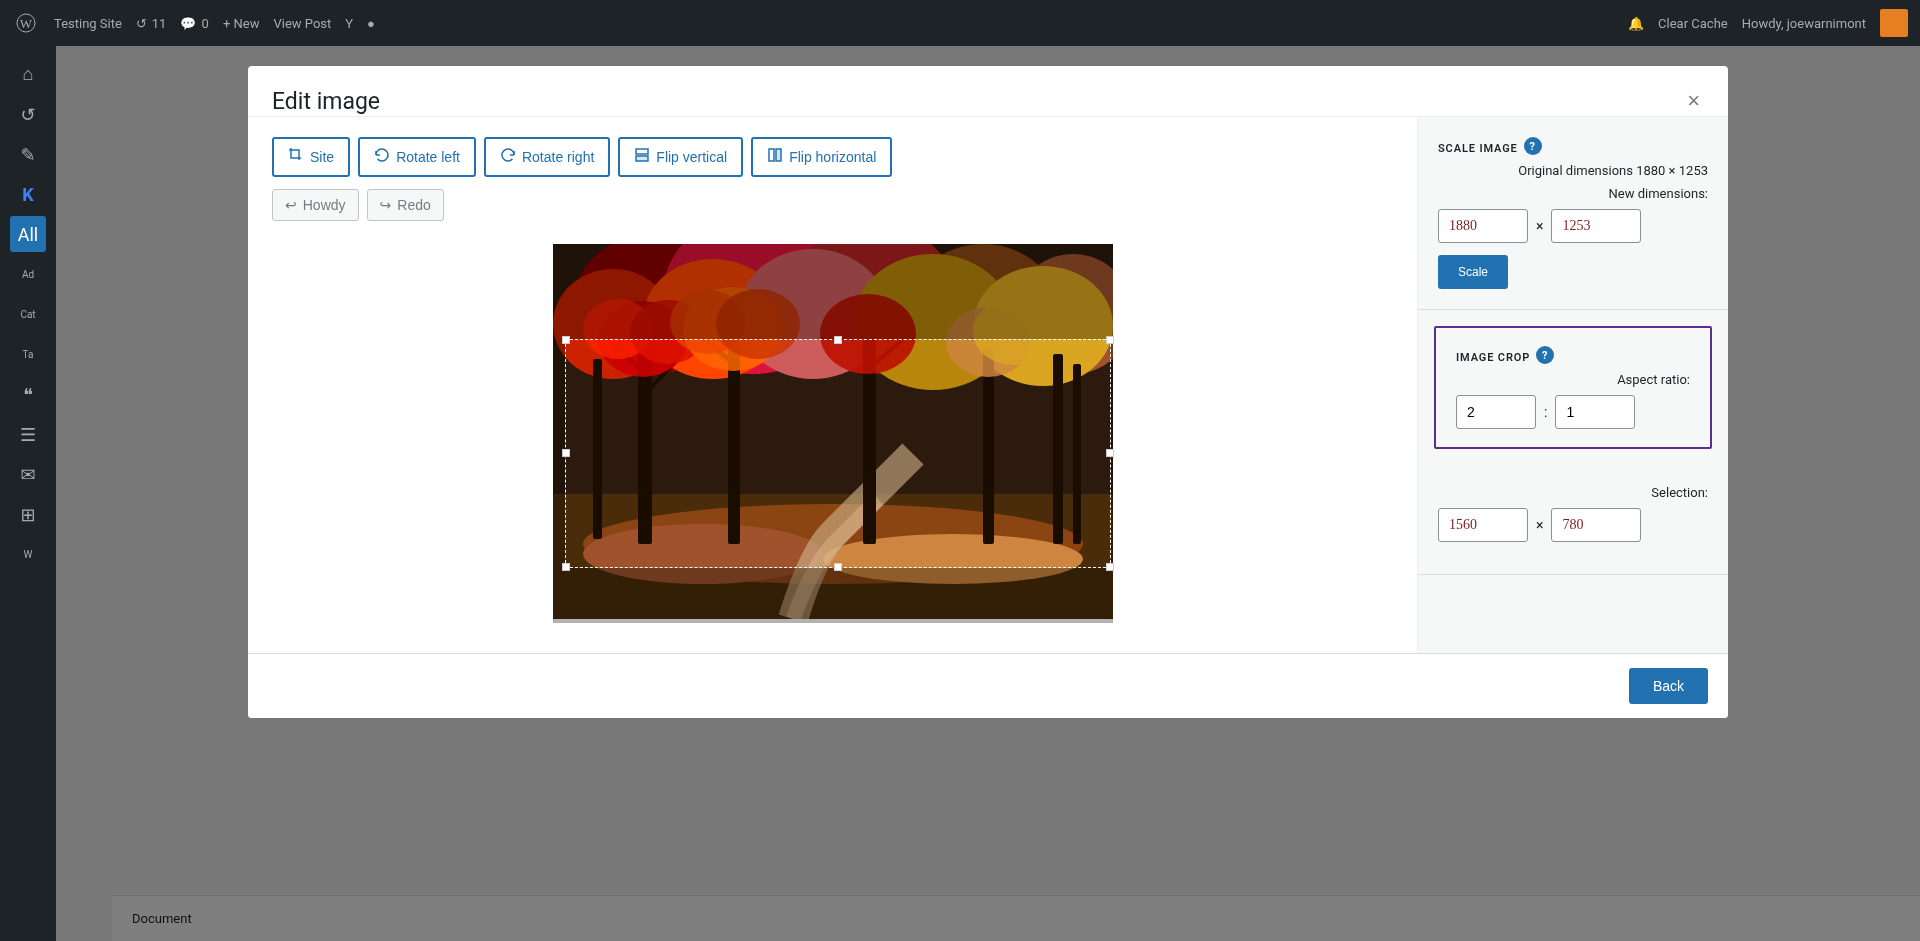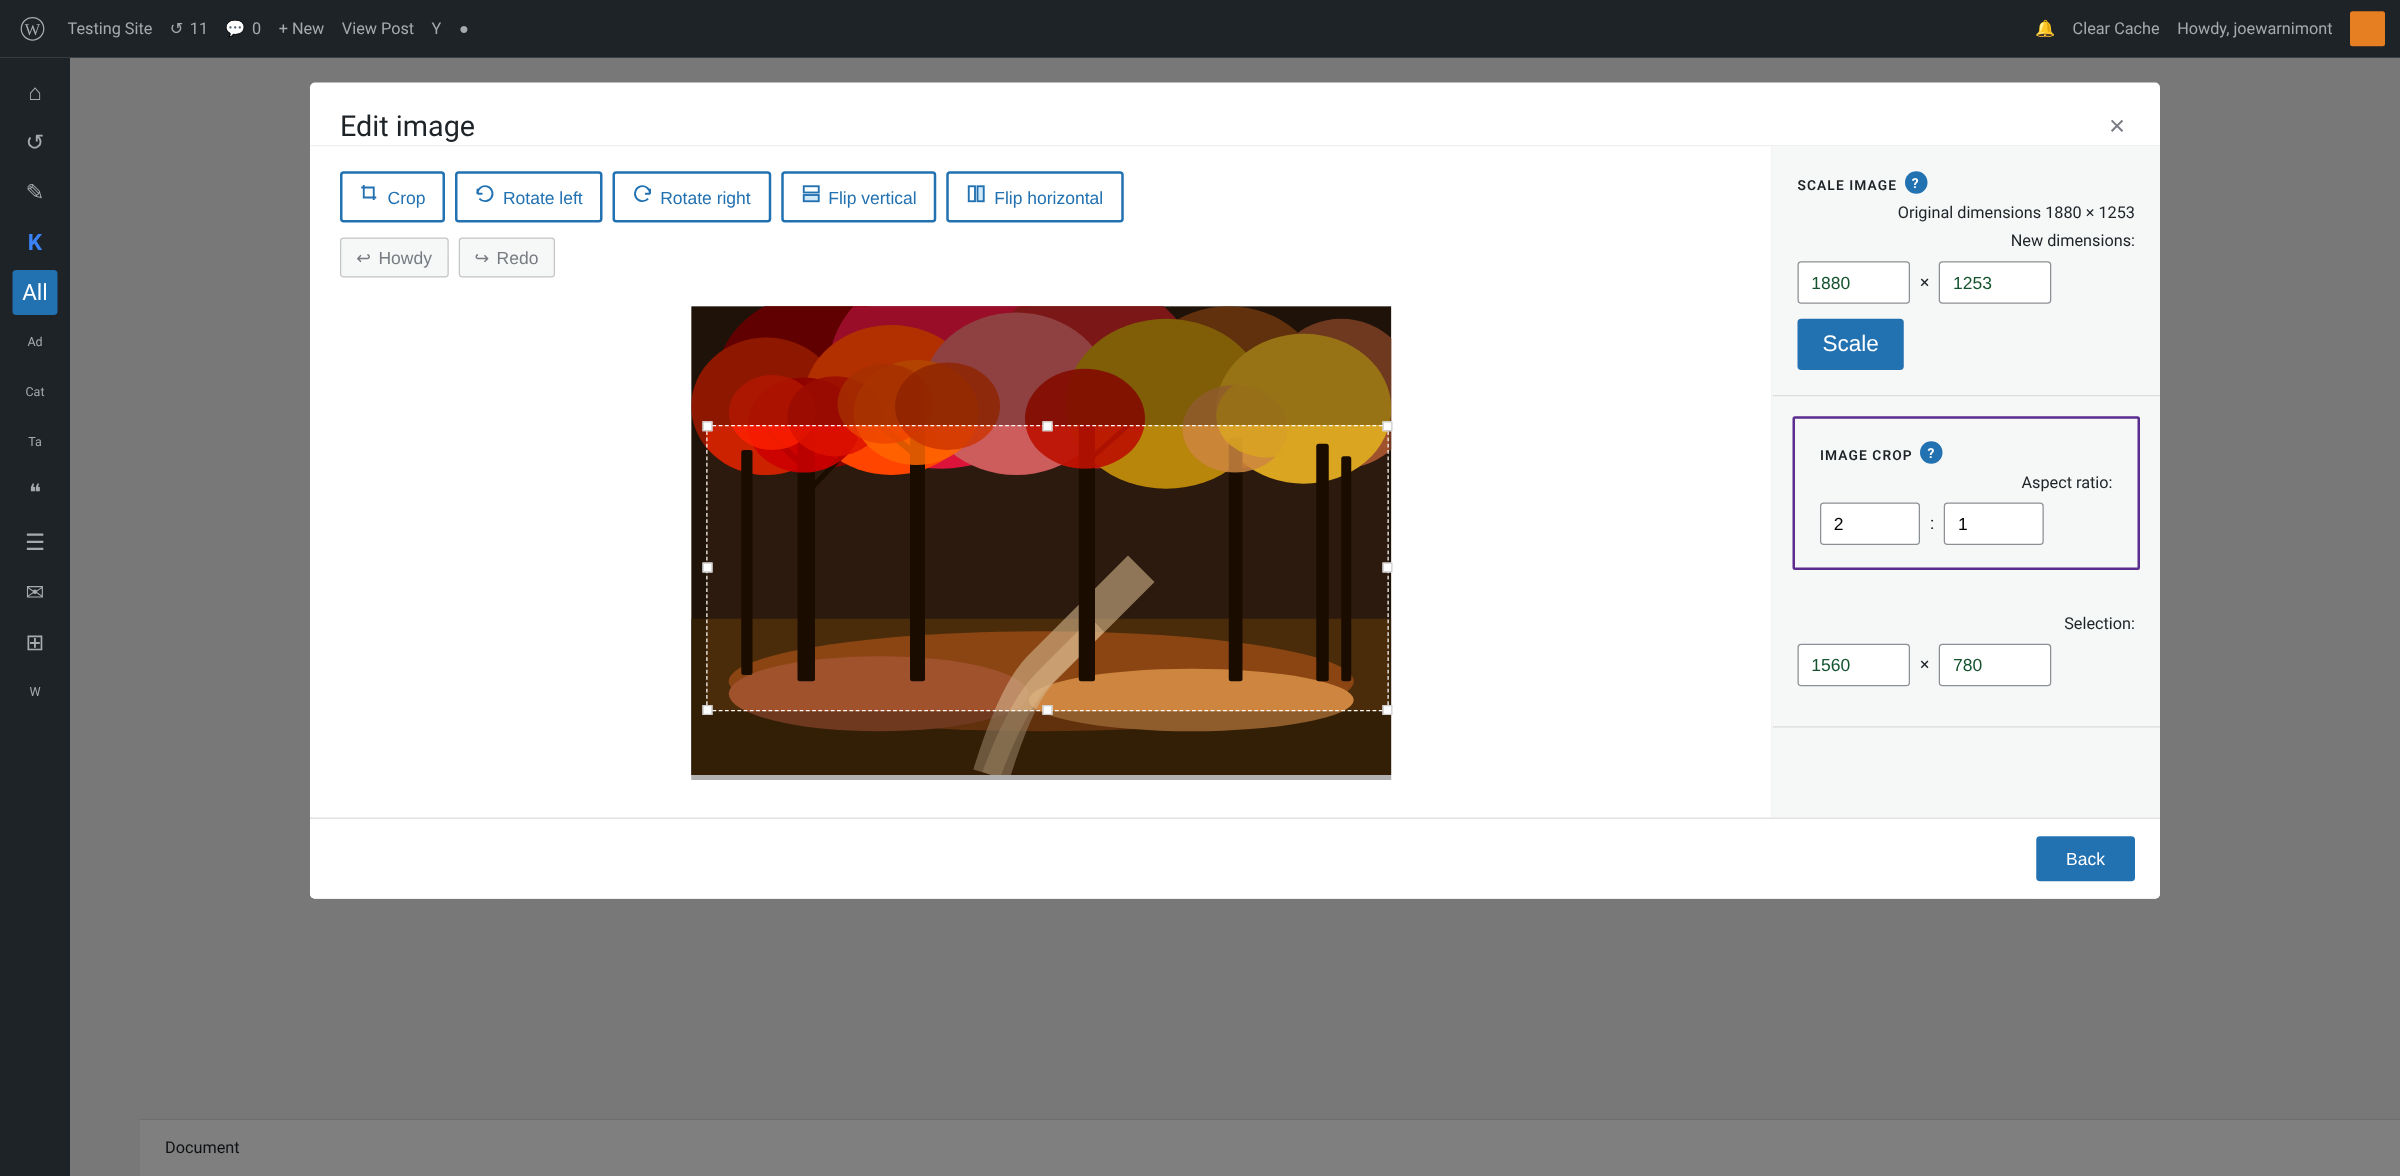--- a/index.html
+++ b/index.html
@@ -333,35 +333,36 @@
       margin-bottom: 12px;
     }
 
     .dim-input {
       width: 90px;
       padding: 8px 10px;
       border: 1px solid #8c8f94;
       border-radius: 3px;
       font-size: 14px;
       background: #fff;
-      color: #14532d;
+      color: #7f1d1d;
+      font-family: Liberation Serif, serif;
     }
 
     .dim-separator {
       font-size: 14px;
       color: #1d2327;
     }
 
     .scale-btn {
       background: #2271b1;
       color: #fff;
       border: none;
       padding: 10px 20px;
       border-radius: 3px;
-      font-size: 18px;
+      font-size: 12px;
       cursor: pointer;
       font-weight: 400;
     }
 
     .image-crop-section {
       padding: 18px 20px;
       border: 2px solid #5b2d8e;
       margin: 16px;
       border-radius: 2px;
       background: #f6f7f7;
@@ -507,21 +508,21 @@
           <div class="editor-area">
 
             <div class="toolbar">
               <button class="tool-btn">
                 <span class="tool-btn-icon">
                   <svg width="16" height="16" viewBox="0 0 16 16" fill="none">
                     <path d="M3 1v10h10" stroke="#2271b1" stroke-width="1.5"></path>
                     <path d="M1 3h10v10" stroke="#2271b1" stroke-width="1.5"></path>
                   </svg>
                 </span>
-                <span>Crop</span>
+                <span>Site</span>
               </button>
               <button class="tool-btn">
                 <span class="tool-btn-icon">
                   <svg width="16" height="16" viewBox="0 0 16 16" fill="none">
                     <path d="M2 8a6 6 0 1 1 1.5 3.9" stroke="#2271b1" stroke-width="1.5" fill="none"></path>
                     <path d="M2 8V4M2 8H6" stroke="#2271b1" stroke-width="1.5"></path>
                   </svg>
                 </span>
                 <span>Rotate left</span>
               </button>

